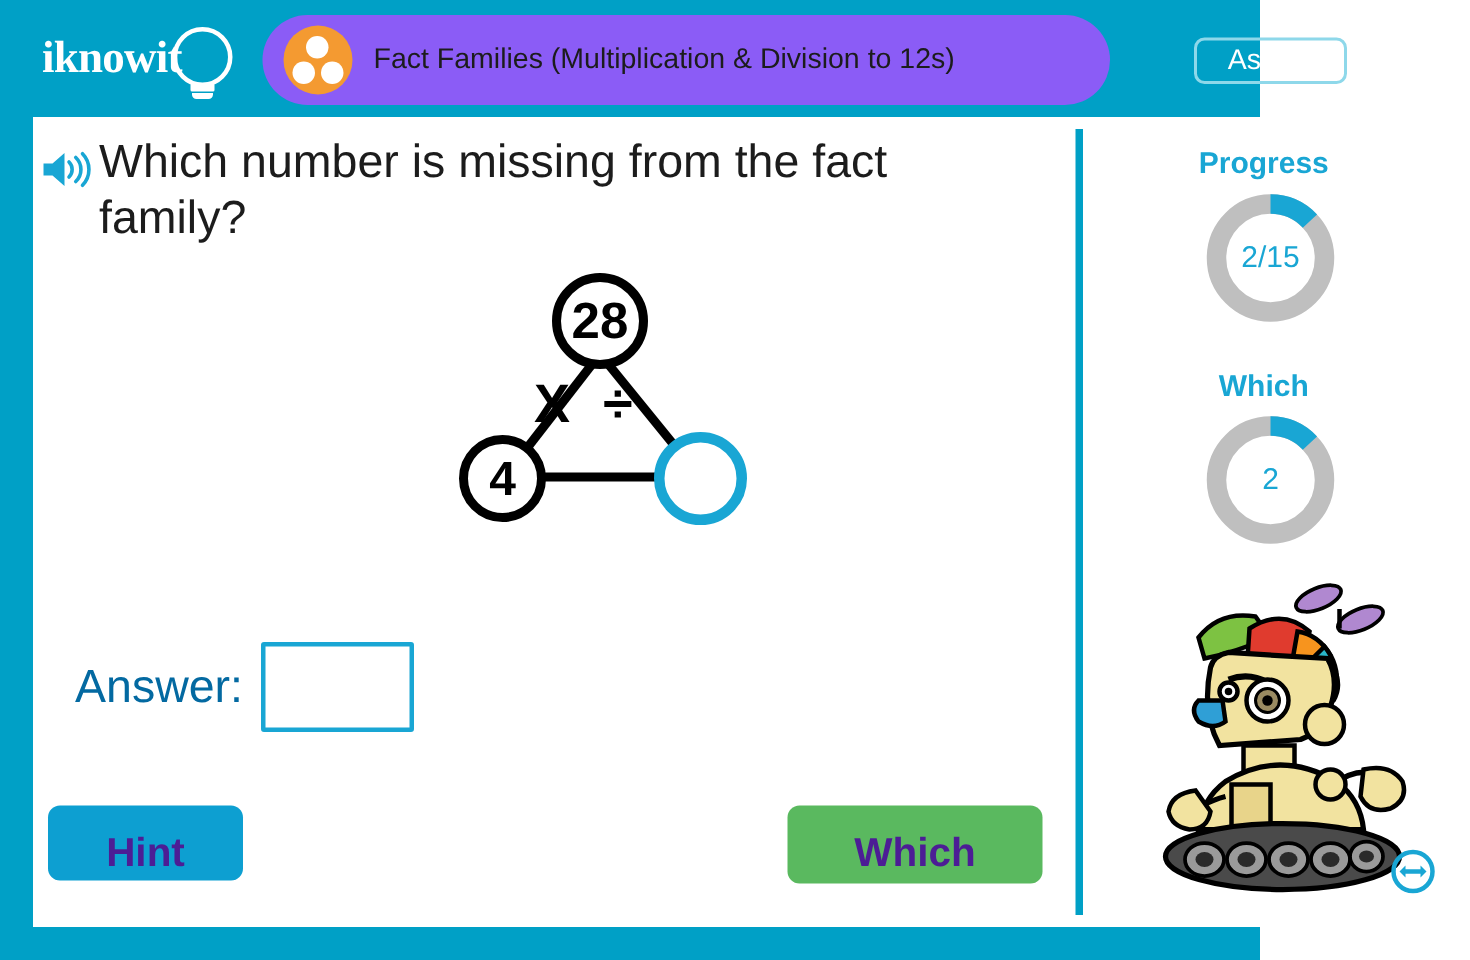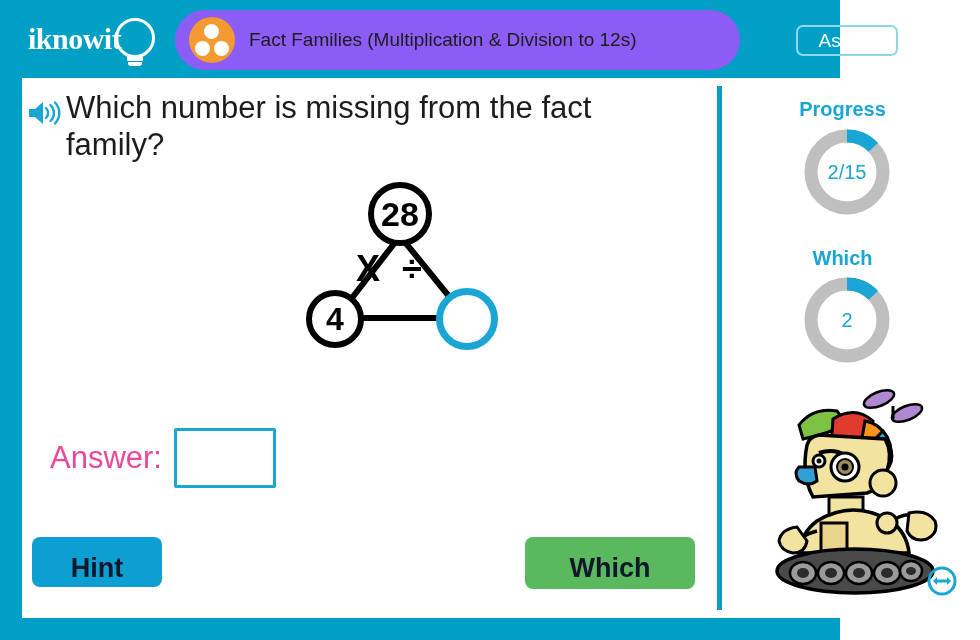--- a/index.html
+++ b/index.html
@@ -216,21 +216,21 @@
 
   
   .answer-row {
     position: absolute;
     left: 28px; top: 350px;
     display: flex;
     align-items: center;
   }
   .answer-label {
     font-size: 31px;
-    color: #ec4899;
+    color: #0369a1;
     font-family: "Liberation Sans", sans-serif;
   }
   .answer-input {
     margin-left: 12px;
     width: 102px; height: 60px;
     border: 3px solid #19a6d4;
     background: #ffffff;
     font-size: 28px;
     font-family: "Liberation Sans", sans-serif;
     color: #1c1c1c;
@@ -238,21 +238,21 @@
     box-sizing: border-box;
     outline: none;
     border-radius: 2px;
   }
 
   
   .btn {
     position: absolute;
     border: none;
     border-radius: 8px;
-    color: #0f172a;
+    color: #4c1d95;
     font-size: 27px;
     font-weight: bold;
     font-family: "Liberation Sans", sans-serif;
     cursor: pointer;
     padding: 16px;
   }
   .hint-btn {
     left: 10px; top: 459px;
     width: 130px; height: 50px;
     background: #0d9fd1;

